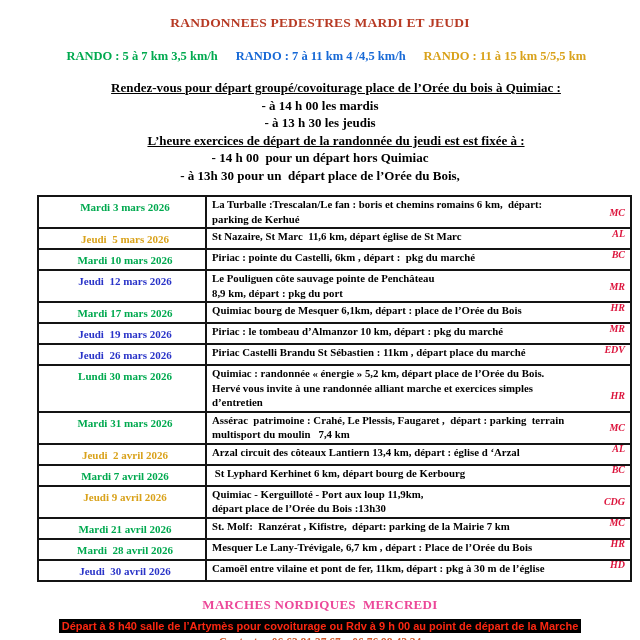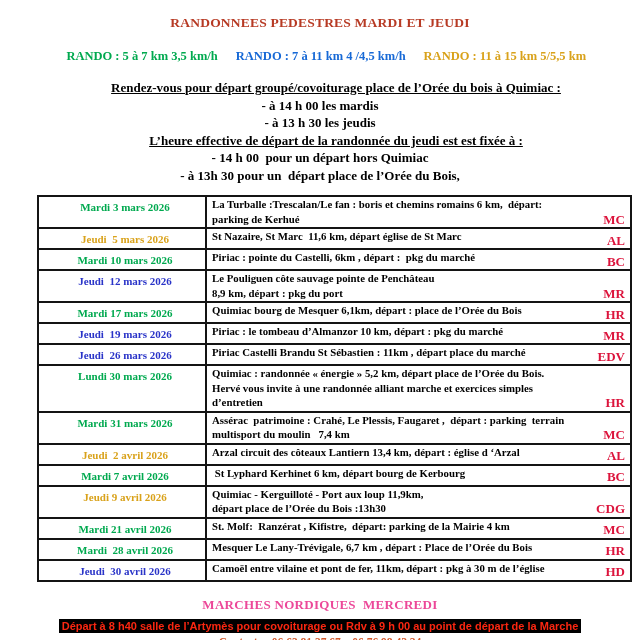--- a/index.html
+++ b/index.html
@@ -22,22 +22,22 @@
   .u{text-decoration:underline;padding-left:32px;}
 
   table{border-collapse:collapse;table-layout:fixed;}
   .sched-table{margin:11px 0 0 37px;width:570px;}
   .sched-table td{border:2px solid #141414;vertical-align:top;}
   td.date-cell{width:156px;text-align:center;padding:0 2px 1px 8px;}
   td.date-cell span{font-size:11px;line-height:14.5px;white-space:pre-wrap;}
   td.desc-cell{width:414px;position:relative;padding:0 4px 1px 5px;}
   .desc{display:block;font-size:10.8px;line-height:14.5px;white-space:pre-wrap;}
   .initials{
-    position:absolute;right:5px;bottom:0;
-    font-size:13px;line-height:14.5px;color:#dc143c;
+    position:absolute;right:5px;bottom:7px;
+    font-size:10px;line-height:14.5px;color:#dc143c;font-style:italic;
   }
 
   .nordic-title{margin-top:15px;font-size:13px;color:#ec4899;letter-spacing:.3px;white-space:pre-wrap;}
   .nordic-highlight-wrap{margin-top:3px;}
   .nordic-highlight{
     display:inline-block;background:#000000;color:#fb2711;
     font-family:"Liberation Sans",sans-serif;font-size:11px;font-weight:bold;
     padding:1px 3px;
   }
   .nordic-contacts{margin-top:2px;font-size:11.5px;color:#d4582b;}
@@ -49,21 +49,21 @@
 
   <div class="doc-title center">RANDONNEES PEDESTRES MARDI ET JEUDI</div>
 
   <div class="rando-line center">
     <span class="c-green">RANDO : 5 à 7 km 3,5 km/h</span><span class="c-randoblue">RANDO : 7 à 11 km 4 /4,5 km/h</span><span class="c-gold">RANDO : 11 à 15 km 5/5,5 km</span>
   </div>
 
   <div class="hline u center">Rendez-vous pour départ groupé/covoiturage place de l’Orée du bois à Quimiac :</div>
   <div class="hline center">- à 14 h 00 les mardis</div>
   <div class="hline center">- à 13 h 30 les jeudis</div>
-  <div class="hline u center">L’heure effective de départ de la randonnée du jeudi est est fixée à :</div>
+  <div class="hline u center">L’heure exercices de départ de la randonnée du jeudi est est fixée à :</div>
   <div class="hline center">- 14 h 00  pour un départ hors Quimiac</div>
   <div class="hline center">- à 13h 30 pour un  départ place de l’Orée du Bois,</div>
 
   <table class="sched-table">
     <tbody>
       <tr>
         <td class="date-cell"><span class="c-green">Mardi 3 mars 2026</span></td>
         <td class="desc-cell">
             <span class="desc">La Turballe :Trescalan/Le fan : boris et chemins romains 6 km,  départ:
 parking de Kerhué</span>
@@ -148,21 +148,21 @@
         <td class="date-cell"><span class="c-gold">Jeudi 9 avril 2026</span></td>
         <td class="desc-cell">
             <span class="desc">Quimiac - Kerguilloté - Port aux loup 11,9km,
 départ place de l’Orée du Bois :13h30</span>
             <span class="initials">CDG</span>
           </td>
       </tr>
       <tr>
         <td class="date-cell"><span class="c-green">Mardi 21 avril 2026</span></td>
         <td class="desc-cell">
-            <span class="desc">St. Molf:  Ranzérat , Kifistre,  départ: parking de la Mairie 4 km</span>
+            <span class="desc">St. Molf:  Ranzérat , Kifistre,  départ: parking de la Mairie 7 km</span>
             <span class="initials">MC</span>
           </td>
       </tr>
       <tr>
         <td class="date-cell"><span class="c-green">Mardi  28 avril 2026</span></td>
         <td class="desc-cell">
             <span class="desc">Mesquer Le Lany-Trévigale, 6,7 km , départ : Place de l’Orée du Bois</span>
             <span class="initials">HR</span>
           </td>
       </tr>

